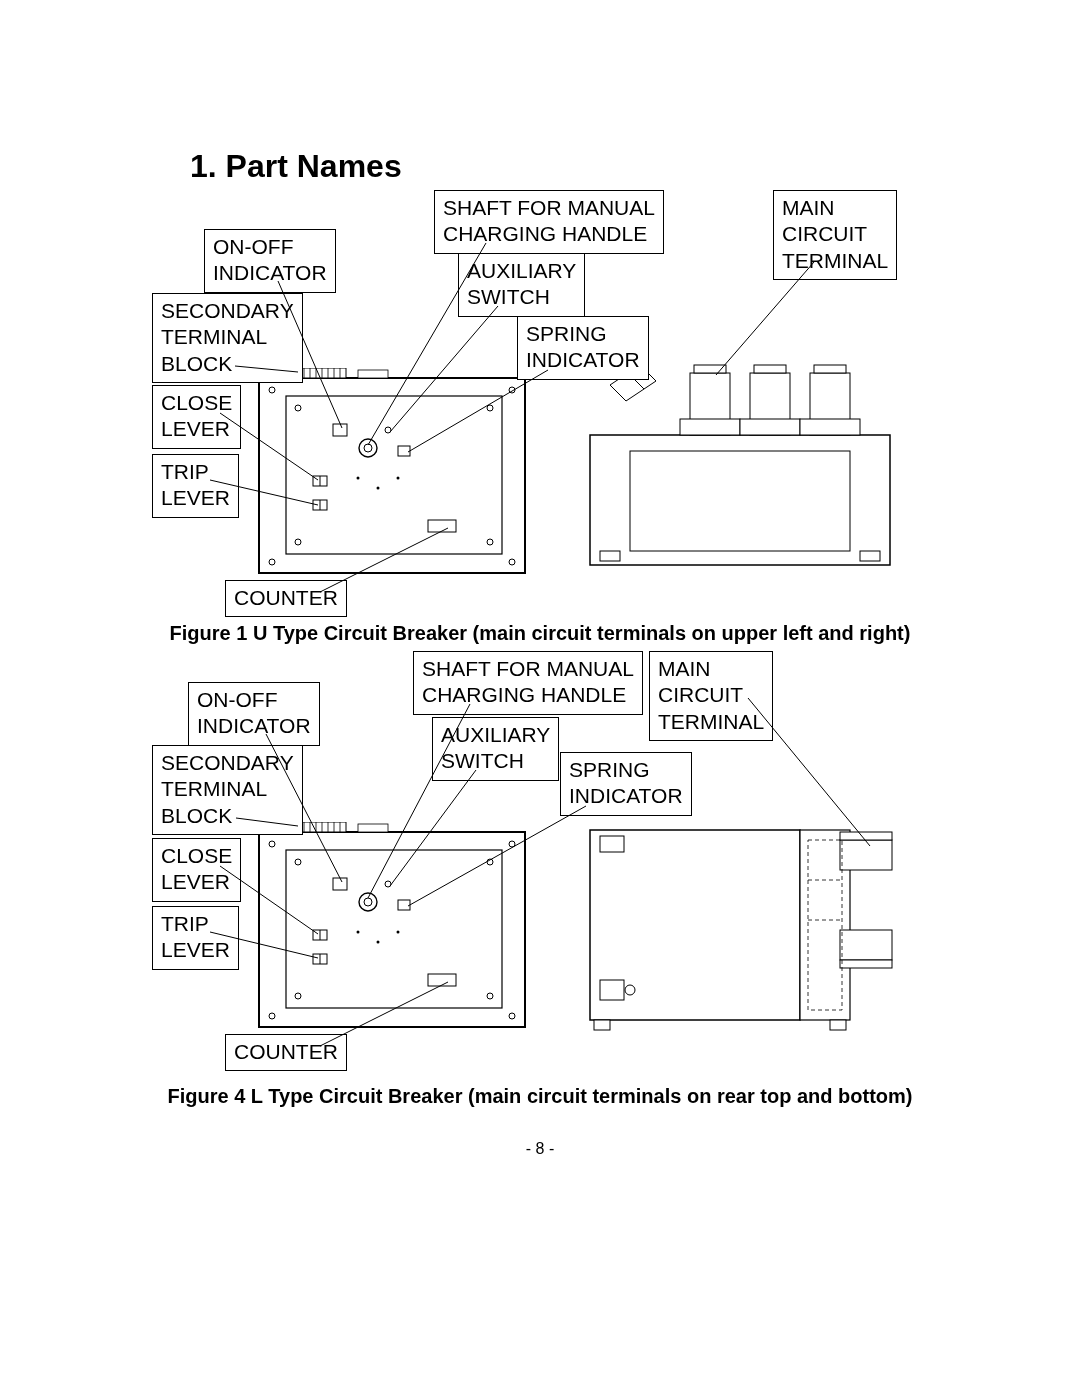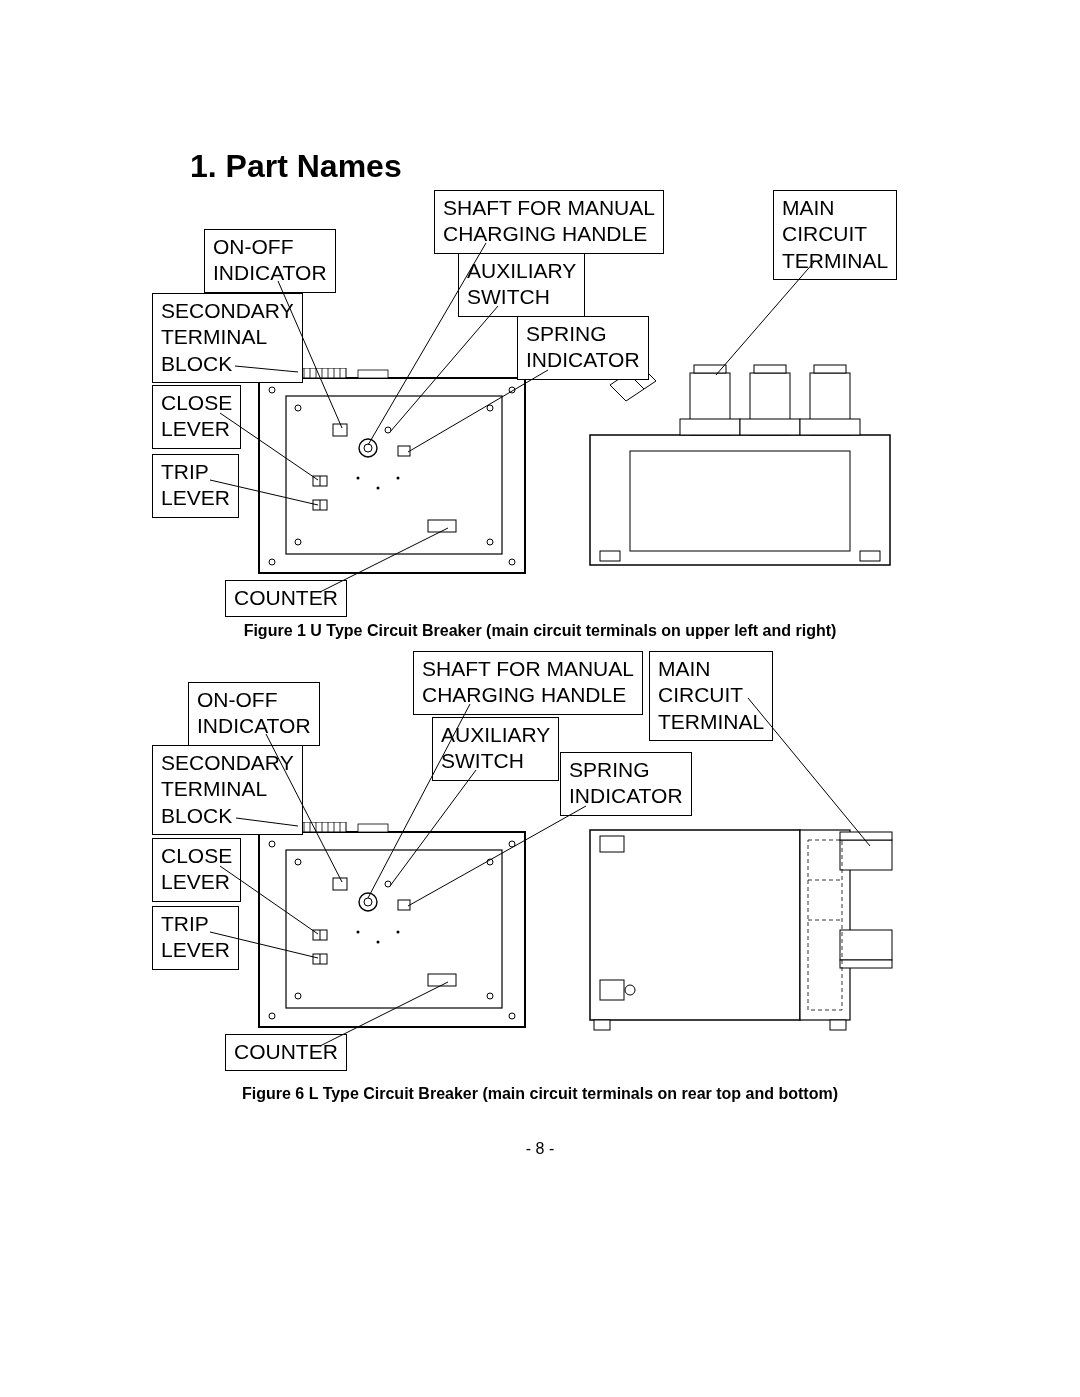--- a/index.html
+++ b/index.html
@@ -24,21 +24,21 @@
     background:#fff;
     font-size:21px;
     line-height:1.25;
     padding:4px 8px 5px 8px;
     white-space:pre;
   }
   .caption{
     position:absolute;
     left:0; width:1080px;
     text-align:center;
-    font-size:16px;
+    font-size:20px;
     font-weight:bold;
   }
   .pagenum{
     position:absolute;
     left:0; width:1080px;
     text-align:center;
     font-size:16px;
   }
   svg{position:absolute;}
 </style>
@@ -280,17 +280,17 @@
       <line x1="266" y1="734" x2="342" y2="882"></line>
       <line x1="476" y1="770" x2="390" y2="886"></line>
       <line x1="586" y1="806" x2="408" y2="906"></line>
       <line x1="236" y1="818" x2="298" y2="826"></line>
       <line x1="220" y1="866" x2="318" y2="934"></line>
       <line x1="210" y1="932" x2="318" y2="958"></line>
       <line x1="320" y1="1046" x2="448" y2="982"></line>
     </g>
   </svg>
 
-  <div class="caption" style="top:1085px;">Figure 6 L Type Circuit Breaker (main circuit terminals on rear top and bottom)</div>
+  <div class="caption" style="top:1085px;">Figure 4 L Type Circuit Breaker (main circuit terminals on rear top and bottom)</div>
 
   <div class="pagenum" style="top:1140px;">- 8 -</div>
 
 </div>
 
 </body></html>

